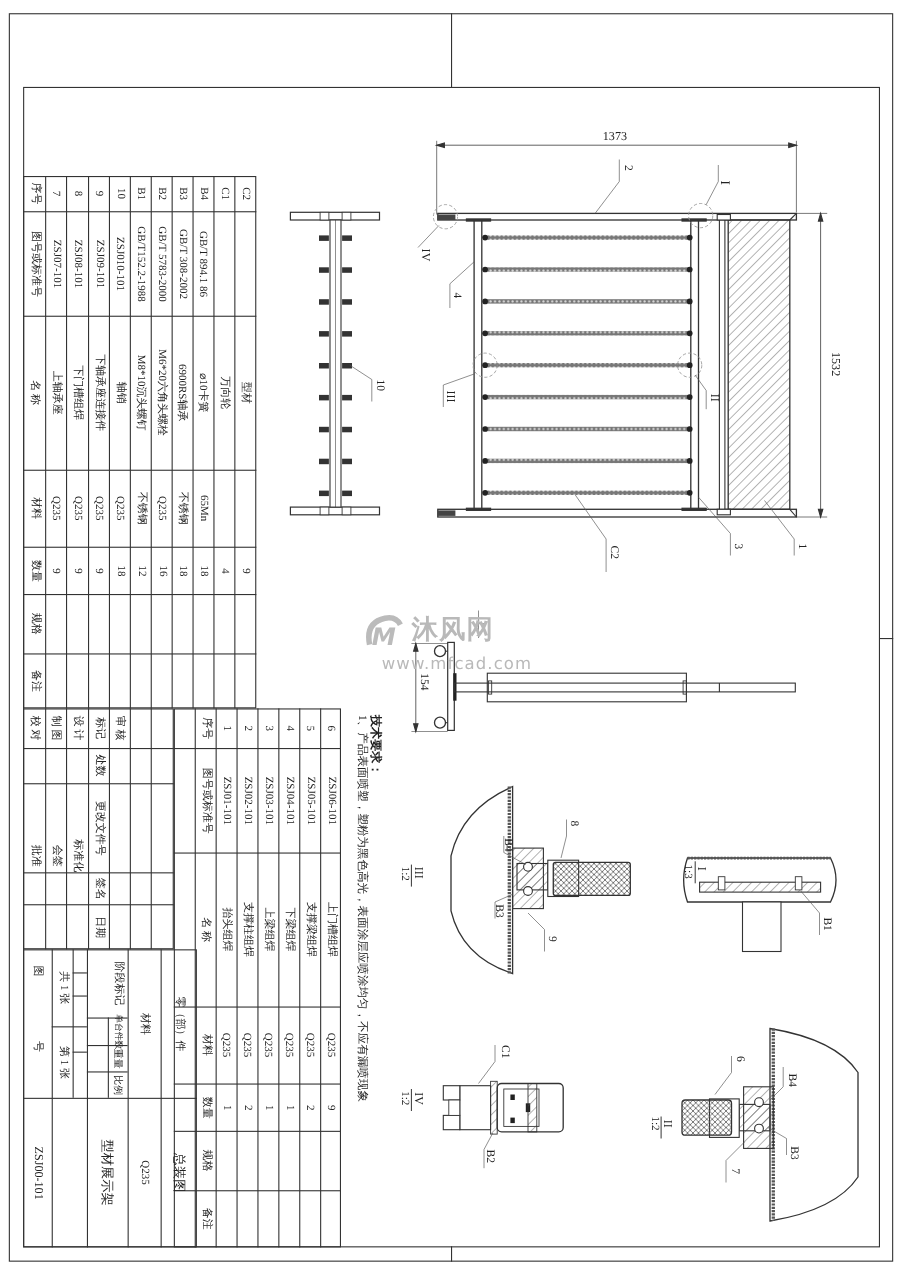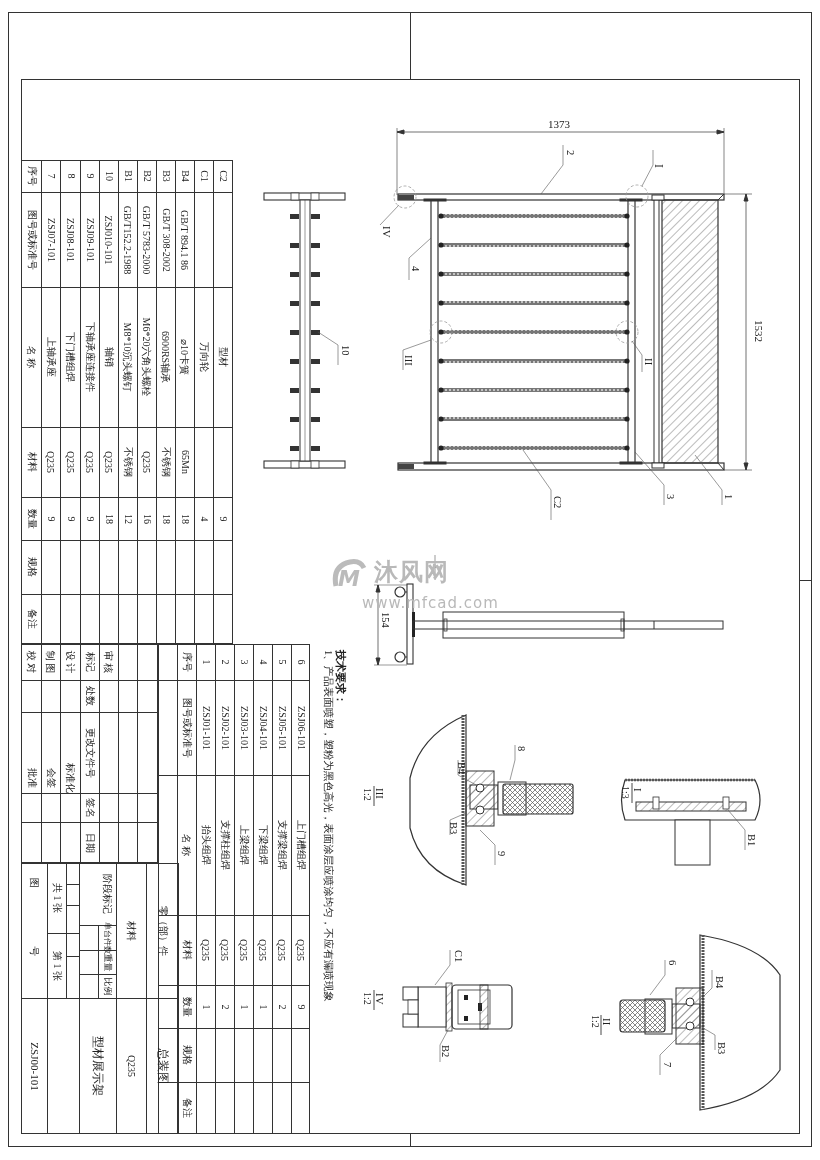--- a/index.html
+++ b/index.html
@@ -9,21 +9,21 @@
   .vline{position:absolute;width:0;border-left:1.5px solid #333;}
   .hline{position:absolute;height:0;border-top:1.5px solid #333;}
   .tline{position:absolute;height:0;border-top:1px solid #333;}
   .tvline{position:absolute;width:0;border-left:1px solid #333;}
   .rot{position:absolute;transform-origin:0 0;transform:rotate(90deg);white-space:nowrap;font-size:10.5px;line-height:1;}
   .cell{position:absolute;display:flex;align-items:center;justify-content:center;}
   .cell span{display:inline-block;transform:rotate(90deg);white-space:nowrap;font-size:10px;line-height:1;}
   svg{position:absolute;left:0;top:0;}
   .wm{position:absolute;left:330px;top:556px;font-family:"DejaVu Sans",sans-serif;color:#b9b9b9;}
   .wm .big{font-size:24px;font-weight:bold;letter-spacing:1px;}
-  .wm .url{font-size:15px;position:absolute;left:32px;top:38px;letter-spacing:1px;}
+  .wm .url{font-size:15px;position:absolute;left:17px;top:38px;letter-spacing:1px;}
 </style>
 </head>
 <body>
 
 <div class="frame" style="left:8px;top:12px;width:804px;height:1135px;"></div>
 <div class="vline" style="left:410px;top:12px;height:68px;"></div>
 <div class="vline" style="left:410px;top:1133px;height:14px;"></div>
 <div class="frame" style="left:21px;top:79px;width:779px;height:1055px;"></div>
 <div class="hline" style="left:800px;top:580px;width:12px;"></div>
 

